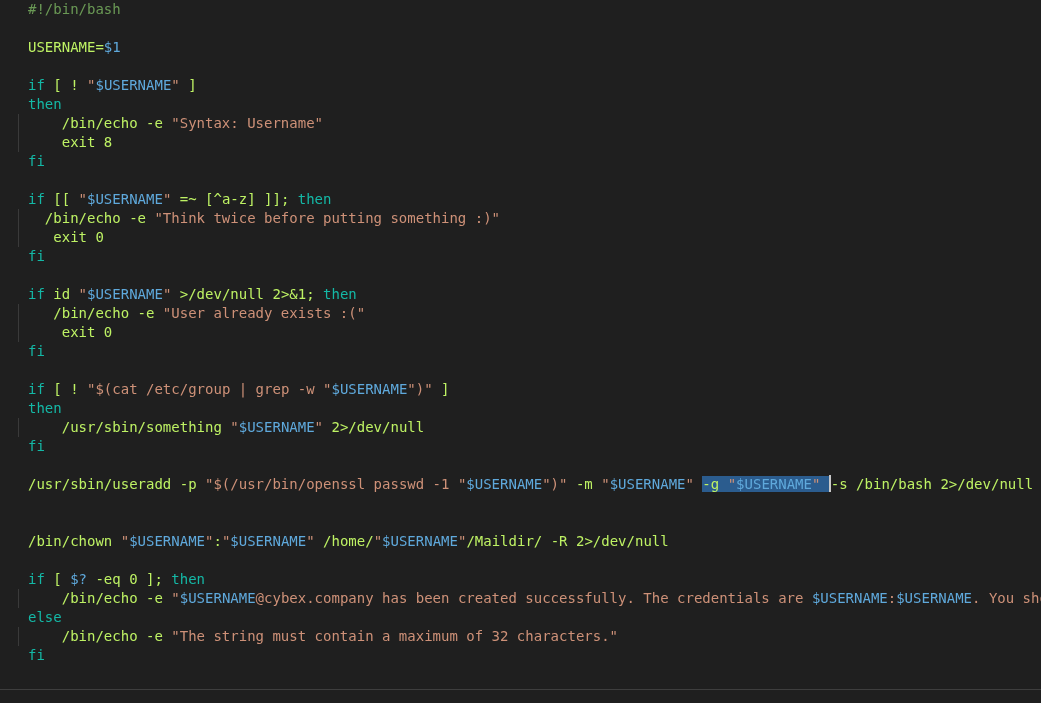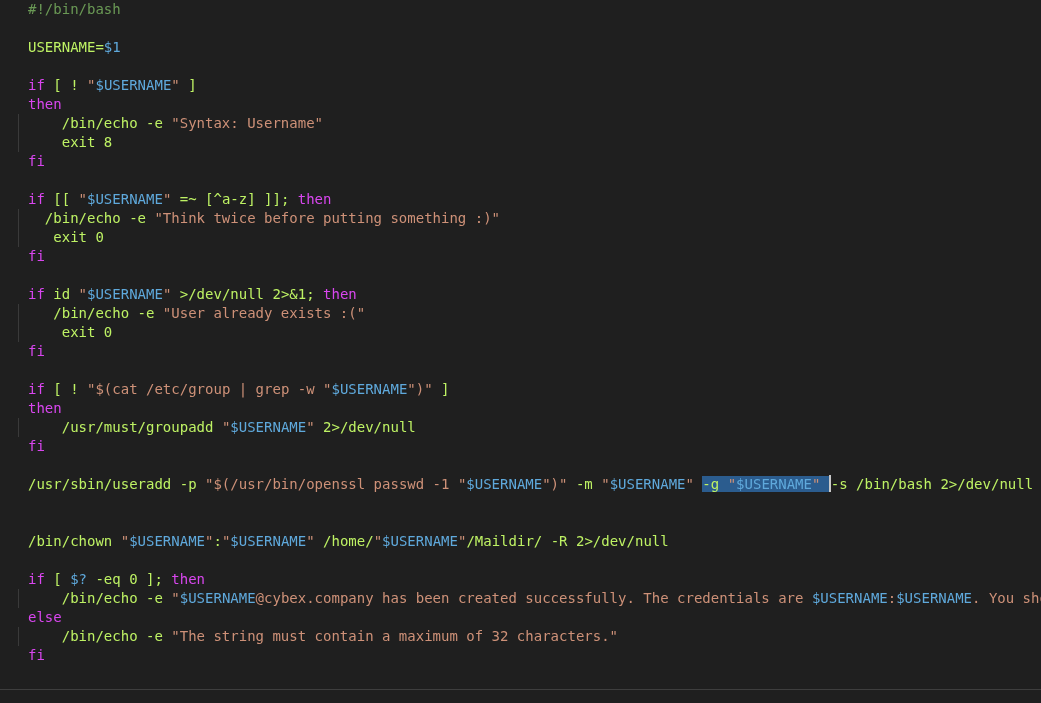--- a/index.html
+++ b/index.html
@@ -31,21 +31,21 @@
   }
   .guide {
     position: absolute;
     left: 18px;
     top: 0;
     bottom: 0;
     width: 1px;
     background: #3a3a3a;
   }
   .tok-p { color: #bef264; }
-  .tok-k { color: #d946ef; }
+  .tok-k { color: #14b8a6; }
   .tok-s { color: #ce9178; }
   .tok-v { color: #5fa9dc; }
   .tok-c { color: #6a9955; }
   .sel { background: #2b5c8e; }
   .cursor {
     display: inline-block;
     width: 2px;
     height: 17px;
     margin-bottom: -3px;
     background: #c8c8c8;
@@ -78,21 +78,21 @@
       <div class="line"><span class="guide"></span><span class="tok-p">   exit 0</span></div>
       <div class="line"><span class="tok-k">fi</span></div>
       <div class="line"></div>
       <div class="line"><span class="tok-k">if</span><span class="tok-p"> id </span><span class="tok-s">"</span><span class="tok-v">$USERNAME</span><span class="tok-s">"</span><span class="tok-p"> &gt;/dev/null 2&gt;&amp;1; </span><span class="tok-k">then</span></div>
       <div class="line"><span class="guide"></span><span class="tok-p">   /bin/echo -e </span><span class="tok-s">"User already exists :("</span></div>
       <div class="line"><span class="guide"></span><span class="tok-p">    exit 0</span></div>
       <div class="line"><span class="tok-k">fi</span></div>
       <div class="line"></div>
       <div class="line"><span class="tok-k">if</span><span class="tok-p"> [ ! </span><span class="tok-s">"$(cat /etc/group | grep -w "</span><span class="tok-v">$USERNAME</span><span class="tok-s">")"</span><span class="tok-p"> ]</span></div>
       <div class="line"><span class="tok-k">then</span></div>
-      <div class="line"><span class="guide"></span><span class="tok-p">    /usr/must/groupadd </span><span class="tok-s">"</span><span class="tok-v">$USERNAME</span><span class="tok-s">"</span><span class="tok-p"> 2&gt;/dev/null</span></div>
+      <div class="line"><span class="guide"></span><span class="tok-p">    /usr/sbin/something </span><span class="tok-s">"</span><span class="tok-v">$USERNAME</span><span class="tok-s">"</span><span class="tok-p"> 2&gt;/dev/null</span></div>
       <div class="line"><span class="tok-k">fi</span></div>
       <div class="line"></div>
       <div class="line"><span class="tok-p">/usr/sbin/useradd -p </span><span class="tok-s">"$(/usr/bin/openssl passwd -1 "</span><span class="tok-v">$USERNAME</span><span class="tok-s">")"</span><span class="tok-p"> -m </span><span class="tok-s">"</span><span class="tok-v">$USERNAME</span><span class="tok-s">"</span><span class="tok-p"> </span><span class="tok-p sel">-g </span><span class="tok-s sel">"</span><span class="tok-v sel">$USERNAME</span><span class="tok-s sel">"</span><span class="tok-p sel"> </span><span class="cursor"></span><span class="tok-p">-s /bin/bash 2&gt;/dev/null</span></div>
       <div class="line"></div>
       <div class="line"></div>
       <div class="line"><span class="tok-p">/bin/chown </span><span class="tok-s">"</span><span class="tok-v">$USERNAME</span><span class="tok-s">"</span><span class="tok-p">:</span><span class="tok-s">"</span><span class="tok-v">$USERNAME</span><span class="tok-s">"</span><span class="tok-p"> /home/</span><span class="tok-s">"</span><span class="tok-v">$USERNAME</span><span class="tok-s">"</span><span class="tok-p">/Maildir/ -R 2&gt;/dev/null</span></div>
       <div class="line"></div>
       <div class="line"><span class="tok-k">if</span><span class="tok-p"> [ </span><span class="tok-v">$?</span><span class="tok-p"> -eq 0 ]; </span><span class="tok-k">then</span></div>
       <div class="line"><span class="guide"></span><span class="tok-p">    /bin/echo -e </span><span class="tok-s">"</span><span class="tok-v">$USERNAME</span><span class="tok-s">@cybex.company has been created successfully. The credentials are </span><span class="tok-v">$USERNAME</span><span class="tok-s">:</span><span class="tok-v">$USERNAME</span><span class="tok-s">. You shou</span></div>
       <div class="line"><span class="tok-k">else</span></div>

